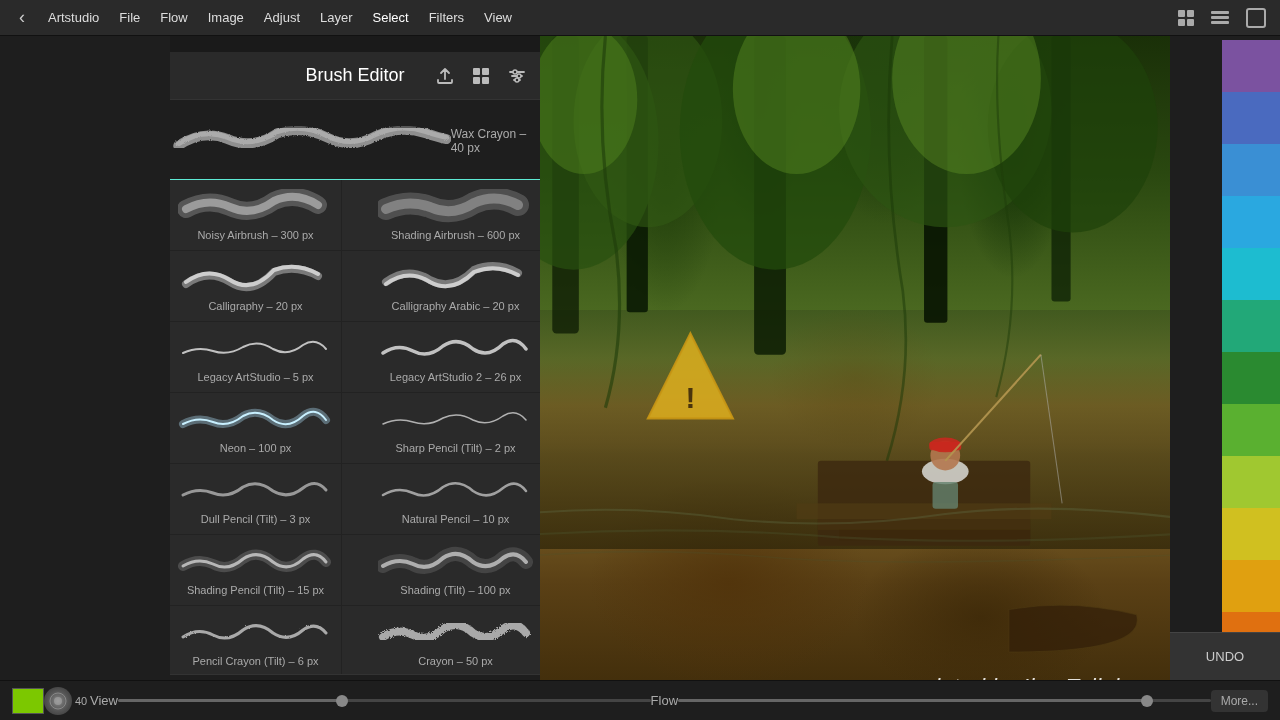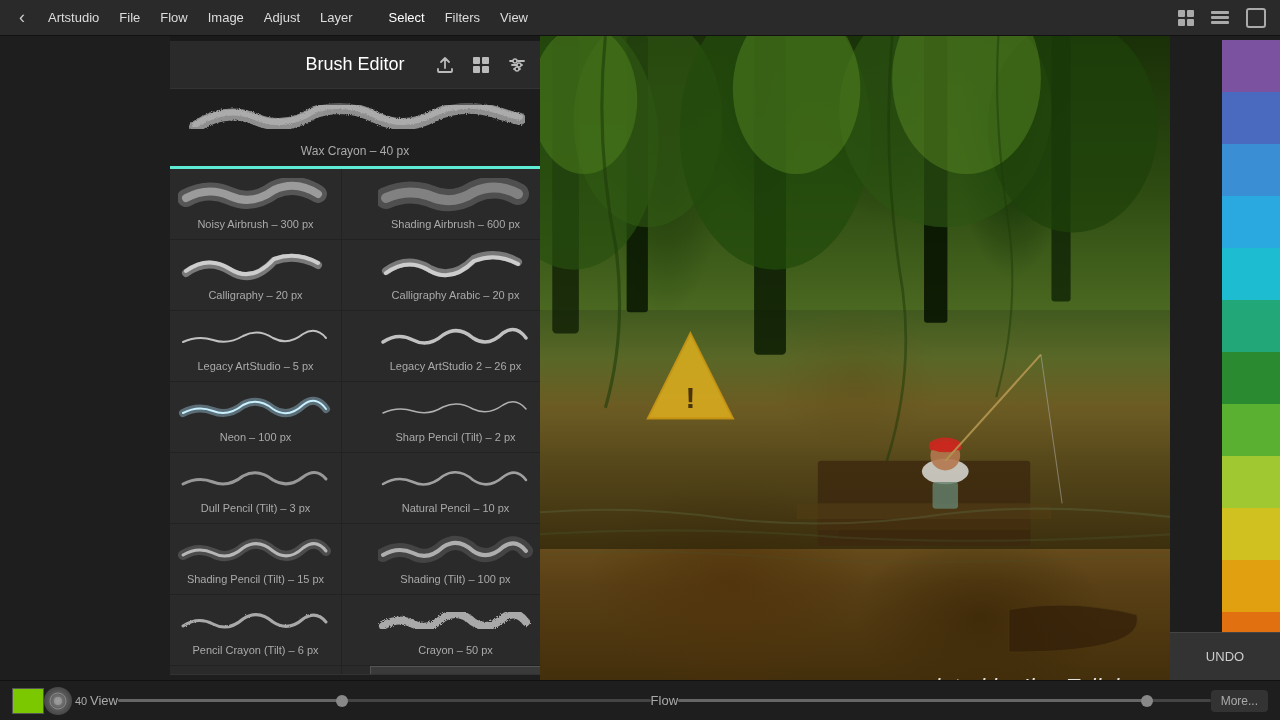--- a/index.html
+++ b/index.html
@@ -35,38 +35,37 @@
     }
     .menu-item {
       padding: 4px 8px;
       font-size: 13px;
       color: #ddd;
       cursor: pointer;
     }
     .menu-item.active {
       color: #fff;
       font-weight: 500;
-      margin-left: 16px;
     }
     .menu-spacer { flex: 1; }
     .menu-grid-icon {
       width: 28px; height: 28px;
       display: flex; align-items: center; justify-content: center;
       cursor: pointer;
     }
     .menu-layers-icon, .menu-frame-icon {
       width: 32px; height: 32px;
       display: flex; align-items: center; justify-content: center;
       cursor: pointer;
     }
 
     
     .brush-panel {
       position: absolute;
-      top: 41px; left: 170px;
+      top: 52px; left: 170px;
       width: 370px;
       bottom: 0;
       background: #2a2a2a;
       z-index: 50;
       display: flex;
       flex-direction: column;
     }
 
     
     .brush-header {
@@ -96,24 +95,24 @@
       cursor: pointer;
       color: #ccc;
       font-size: 16px;
     }
 
     
     .brush-preview {
       height: 80px;
       background: #1e1e1e;
       display: flex;
-      flex-direction: column;
+      flex-direction: row;
       align-items: center;
       justify-content: center;
-      border-bottom: 3px solid #5eead4;
+      border-bottom: 1px solid #5eead4;
       position: relative;
     }
     .preview-stroke {
       width: 340px;
       height: 45px;
     }
     .preview-label {
       font-size: 12px;
       color: #aaa;
       margin-top: 2px;

